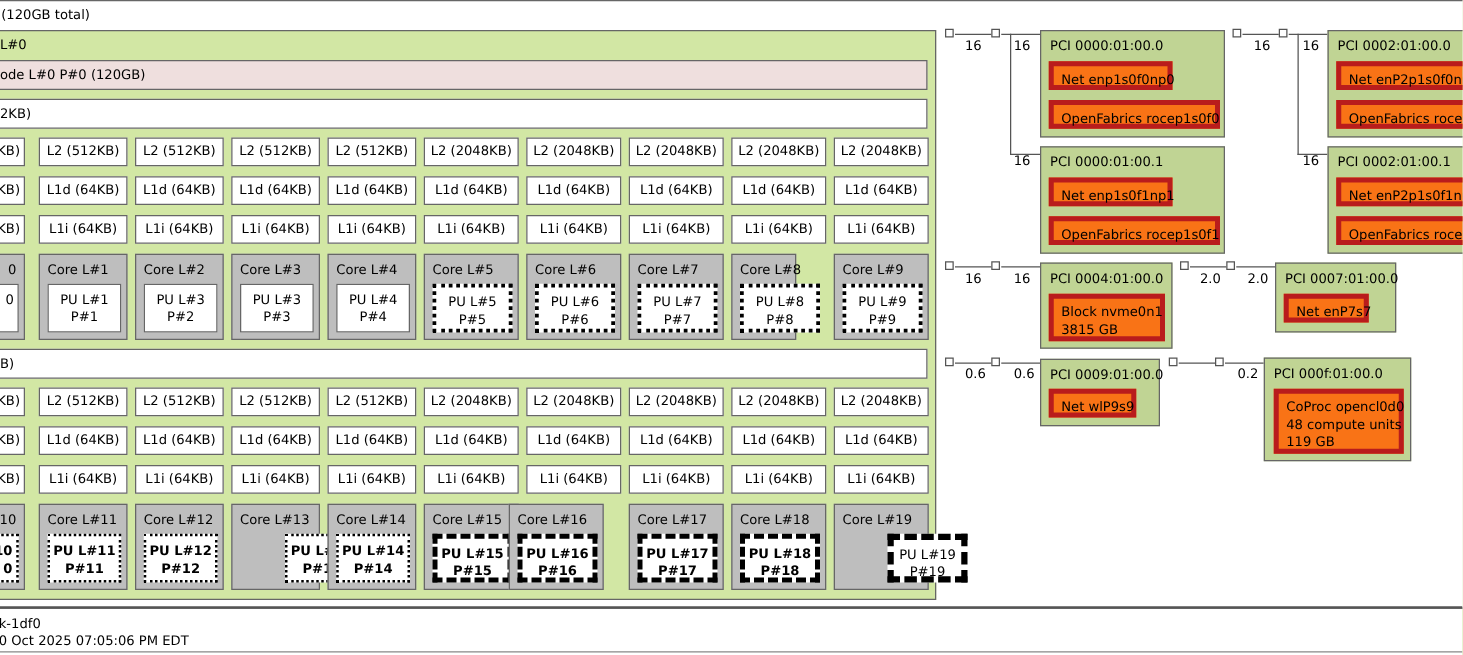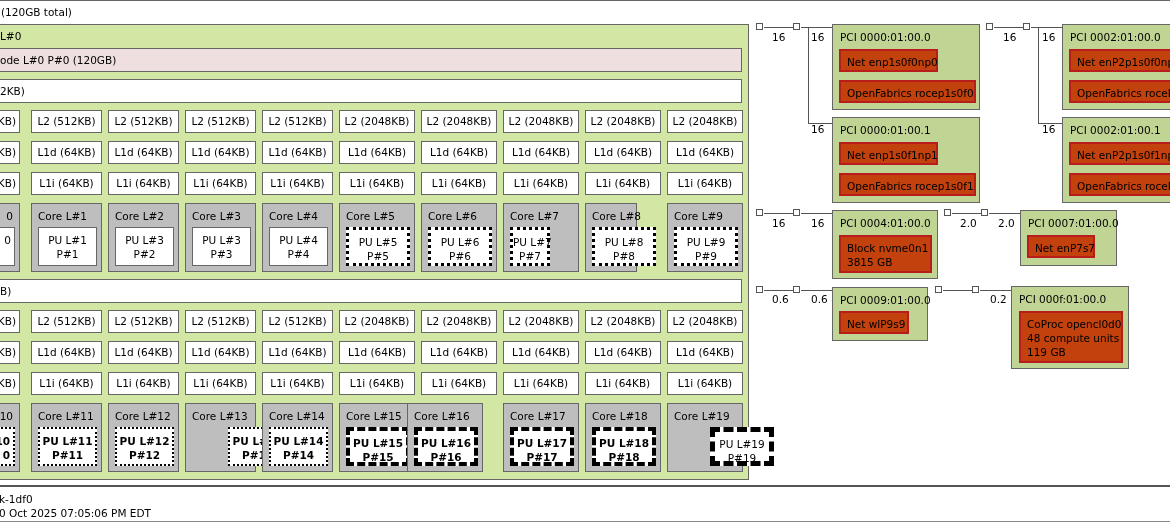--- a/index.html
+++ b/index.html
@@ -16,21 +16,21 @@
   .core .lbl { position:absolute; left:6px; top:6px; }
   .pu { position:absolute; left:6px; top:23px; height:39px; background:#fff; text-align:center; line-height:14px; padding-top:5px; box-sizing:border-box; }
   .pu.solid { border:1px solid #666; }
   .pu.dot1 { border:2px dotted #000; }
   .pu.dot2 { border:3px dotted #000; }
   .pu.dash1 { border:4px dashed #000; }
   .pu.dash2 { border:5px dashed #000; }
   .pu.bold { font-weight:bold; }
   .pci { background:#c0d494; border:1px solid #666; }
   .pci .title { position:absolute; left:7px; top:6px; }
-  .osdev { background:#c2410c; border:2px solid #b91c1c; padding:4px 6px; line-height:14px; box-sizing:border-box; }
+  .osdev { background:#f97316; border:4px solid #b91c1c; padding:4px 6px; line-height:14px; box-sizing:border-box; }
   .bridge { width:7px; height:7px; background:#fff; border:1px solid #555; }
   .hline { height:1px; background:#555; }
   .vline { width:1px; background:#555; }
   .speed { font-size:10.5px; }
   .footer-sep { left:0; width:1170px; height:2px; background:#555; }
 </style>
 </head>
 <body>
 
 <div class="abs machine">
@@ -127,21 +127,21 @@
     </div>
     <div class="abs core" style="left: 421px; top: 203px; width: 76px;">
       <span class="lbl txt">Core L#6</span>
       <div class="pu dot2" style="width: 64px;">
         <div class="txt">PU L#6</div>
         <div class="txt">P#6</div>
       </div>
     </div>
     <div class="abs core" style="left: 503px; top: 203px; width: 76px;">
       <span class="lbl txt">Core L#7</span>
-      <div class="pu dot2" style="width: 40px;">
+      <div class="pu dot2" style="width: 64px;">
         <div class="txt">PU L#7</div>
         <div class="txt">P#7</div>
       </div>
     </div>
     <div class="abs core" style="left: 585px; top: 203px; width: 52px;">
       <span class="lbl txt">Core L#8</span>
       <div class="pu dot2" style="width: 64px;">
         <div class="txt">PU L#8</div>
         <div class="txt">P#8</div>
       </div>

